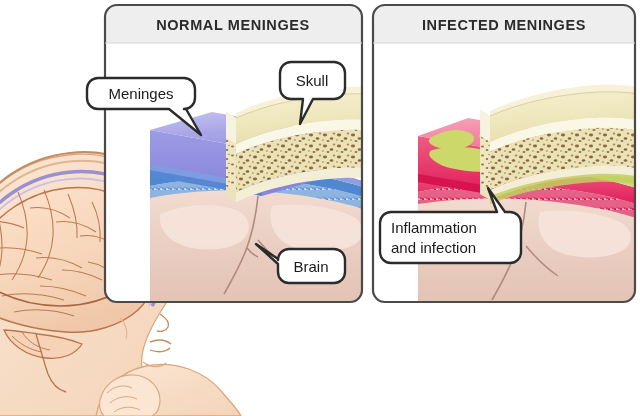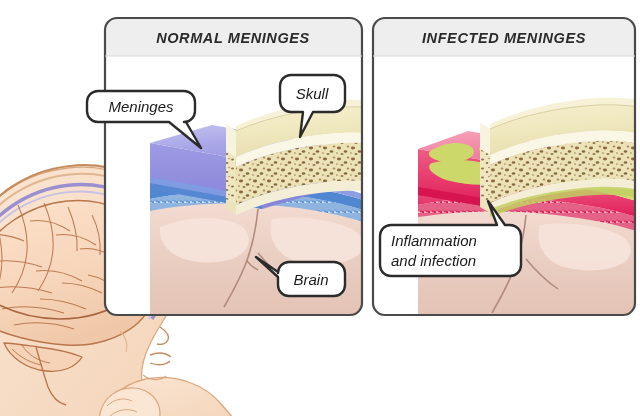--- a/index.html
+++ b/index.html
@@ -9,22 +9,22 @@
   }
   body {
     width: 640px;
     height: 416px;
     position: relative;
     overflow: hidden;
     font-family: "Liberation Sans", sans-serif;
   }
   #stage {
     position: absolute;
-    left: 0; top: 13px;
-    width: 640px; height: 336px; font-style: italic;
+    left: 0; top: 0;
+    width: 640px; height: 336px;
   }
   #stage svg {
     display: block;
   }
   .panel-title {
     font-family: "Liberation Sans", sans-serif;
     font-size: 14.5px;
     font-weight: bold;
     letter-spacing: 0.6px;
     fill: #2b2b2b;

